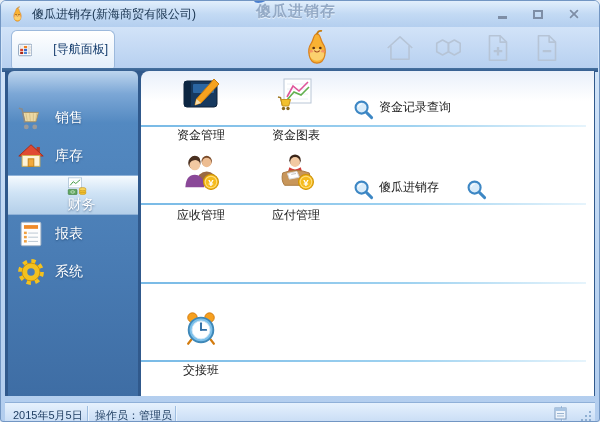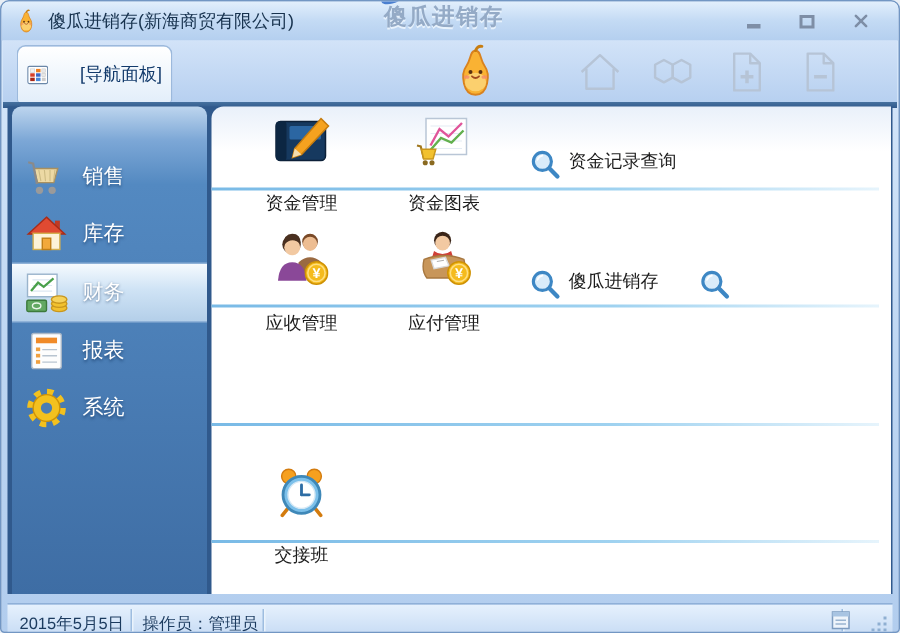--- a/index.html
+++ b/index.html
@@ -44,21 +44,21 @@
   
   .main-bg { position:absolute; left:4px; right:4px; top:70px; height:325px; background:#30598c; }
   .sidebar { position:absolute; left:7px; top:70px; width:130px; height:325px;
     background:linear-gradient(180deg,#bdd5ee 0%,#7ca7d6 7%,#5389c1 16%,#4a7db5 55%,#3e6da4 100%);
     border-radius:6px 6px 0 0; }
   .side-items { position:absolute; left:0; right:0; top:28px; }
   .side-item { height:38px; display:flex; align-items:center; padding-left:8px; cursor:pointer; }
   .side-item .slabel { margin-left:9px; font-size:14px; color:#ffffff;
     text-shadow:0 1px 2px rgba(10,40,80,.55); }
   .side-item.selected { background:linear-gradient(#f5fafe,#cfe3f5 45%,#b4cfe9);
-    border-top:1px solid #8fb2d8; border-bottom:1px solid #8fb2d8; height:40px; }
+    border-top:1px solid #8fb2d8; border-bottom:1px solid #8fb2d8; height:40px;flex-direction:column; }
   .content { position:absolute; left:140px; top:70px; width:453px; height:325px;
     background:linear-gradient(#e9f0fa 0px,#ffffff 30px); border-radius:8px 0 0 0; }
   .row { position:absolute; left:0; right:0; height:58px; }
   .module { position:absolute; top:0; width:76px; display:flex; flex-direction:column;
     align-items:center; cursor:pointer; }
   .module .mlabel { font-size:12px; color:#1c1c1c; margin-top:16px; white-space:nowrap; }
   .query { position:absolute; display:flex; align-items:flex-start; gap:5px; cursor:pointer; }
   .query .qlabel { font-size:12px; color:#1c1c1c; white-space:nowrap; }
   .sep { position:absolute; left:0; right:8px; height:2px;
     background:linear-gradient(to right,#79bae6,#9fd2f0 60%,#e6f4fc); }

